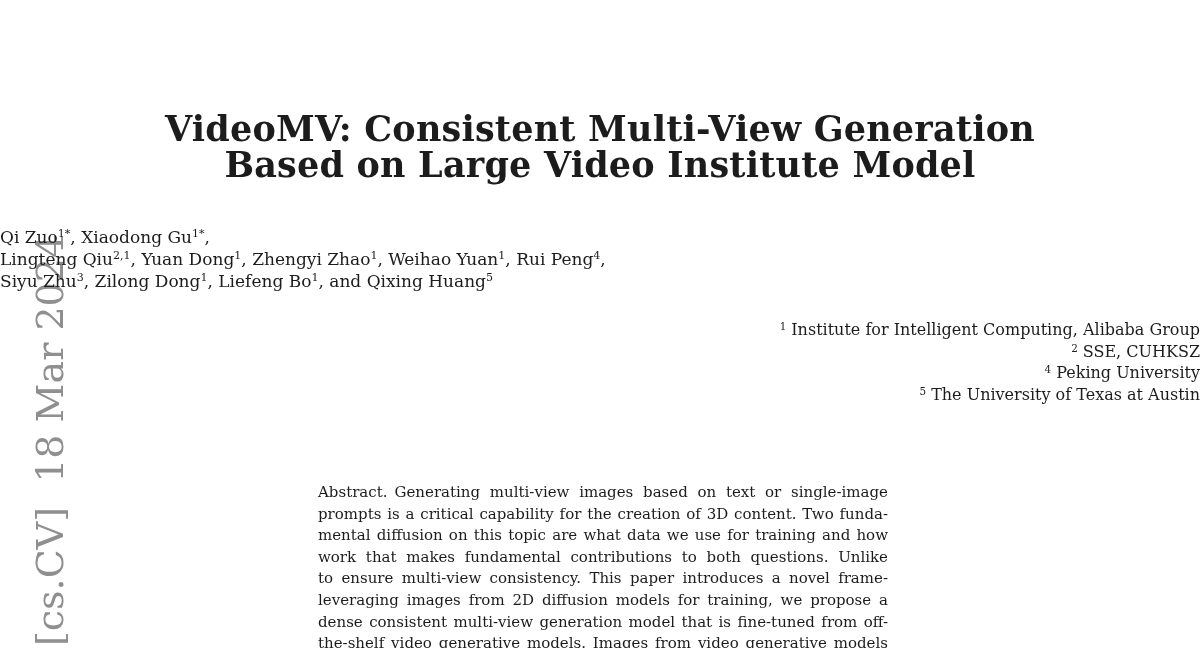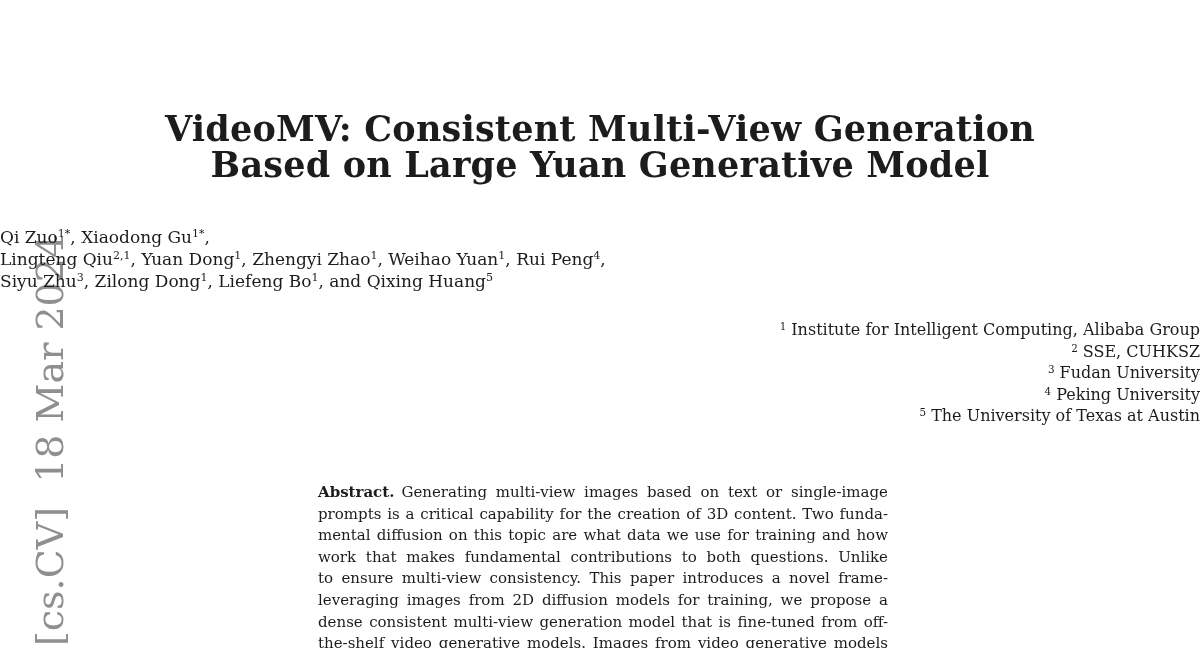--- a/index.html
+++ b/index.html
@@ -67,46 +67,45 @@
     width: 570px;
     font-size: 15px;
     line-height: 21.6px;
   }
   .abs-line {
     text-align: justify;
     text-align-last: justify;
     white-space: normal;
   }
   .abs-label {
-    font-weight: bold;
+    font-weight: normal;
     margin-right: 7px;
   }
 </style>
 </head>
 <body>
 
 <div class="page">
 
   <div class="watermark">[cs.CV]  18 Mar 2024</div>
 
   <div class="title-block">
     <div>VideoMV: Consistent Multi-View Generation</div>
-    <div>Based on Large Yuan Generative Model</div>
+    <div>Based on Large Video Institute Model</div>
   </div>
 
   <div class="authors-block">
     <div class="author-line"><span>Qi Zuo</span><sup class="auth-sup">1*</sup><span>, </span><span>Xiaodong Gu</span><sup class="auth-sup">1*</sup><span>,</span></div>
     <div class="author-line"><span>Lingteng Qiu</span><sup class="auth-sup">2,1</sup><span>, </span><span>Yuan Dong</span><sup class="auth-sup">1</sup><span>, </span><span>Zhengyi Zhao</span><sup class="auth-sup">1</sup><span>, </span><span>Weihao Yuan</span><sup class="auth-sup">1</sup><span>, </span><span>Rui Peng</span><sup class="auth-sup">4</sup><span>,</span></div>
     <div class="author-line"><span>Siyu Zhu</span><sup class="auth-sup">3</sup><span>, </span><span>Zilong Dong</span><sup class="auth-sup">1</sup><span>, </span><span>Liefeng Bo</span><sup class="auth-sup">1</sup><span>, and </span><span>Qixing Huang</span><sup class="auth-sup">5</sup><span></span></div>
   </div>
 
   <div class="affils-block">
     <div class="aff-line"><sup class="aff-sup">1</sup><span class="aff-text">Institute for Intelligent Computing, Alibaba Group</span></div>
     <div class="aff-line"><sup class="aff-sup">2</sup><span class="aff-text">SSE, CUHKSZ</span></div>
-    <div class="aff-line"><sup class="aff-sup">3</sup><span class="aff-text">Fudan University</span></div>
     <div class="aff-line"><sup class="aff-sup">4</sup><span class="aff-text">Peking University</span></div>
     <div class="aff-line"><sup class="aff-sup">5</sup><span class="aff-text">The University of Texas at Austin</span></div>
   </div>
 
   <div class="abstract-block">
     <div class="abs-line"><span class="abs-label">Abstract.</span><span>Generating multi-view images based on text or single-image</span></div>
     <div class="abs-line">prompts is a critical capability for the creation of 3D content. Two funda-</div>
     <div class="abs-line">mental diffusion on this topic are what data we use for training and how</div>
     <div class="abs-line">work that makes fundamental contributions to both questions. Unlike</div>
     <div class="abs-line">to ensure multi-view consistency. This paper introduces a novel frame-</div>

